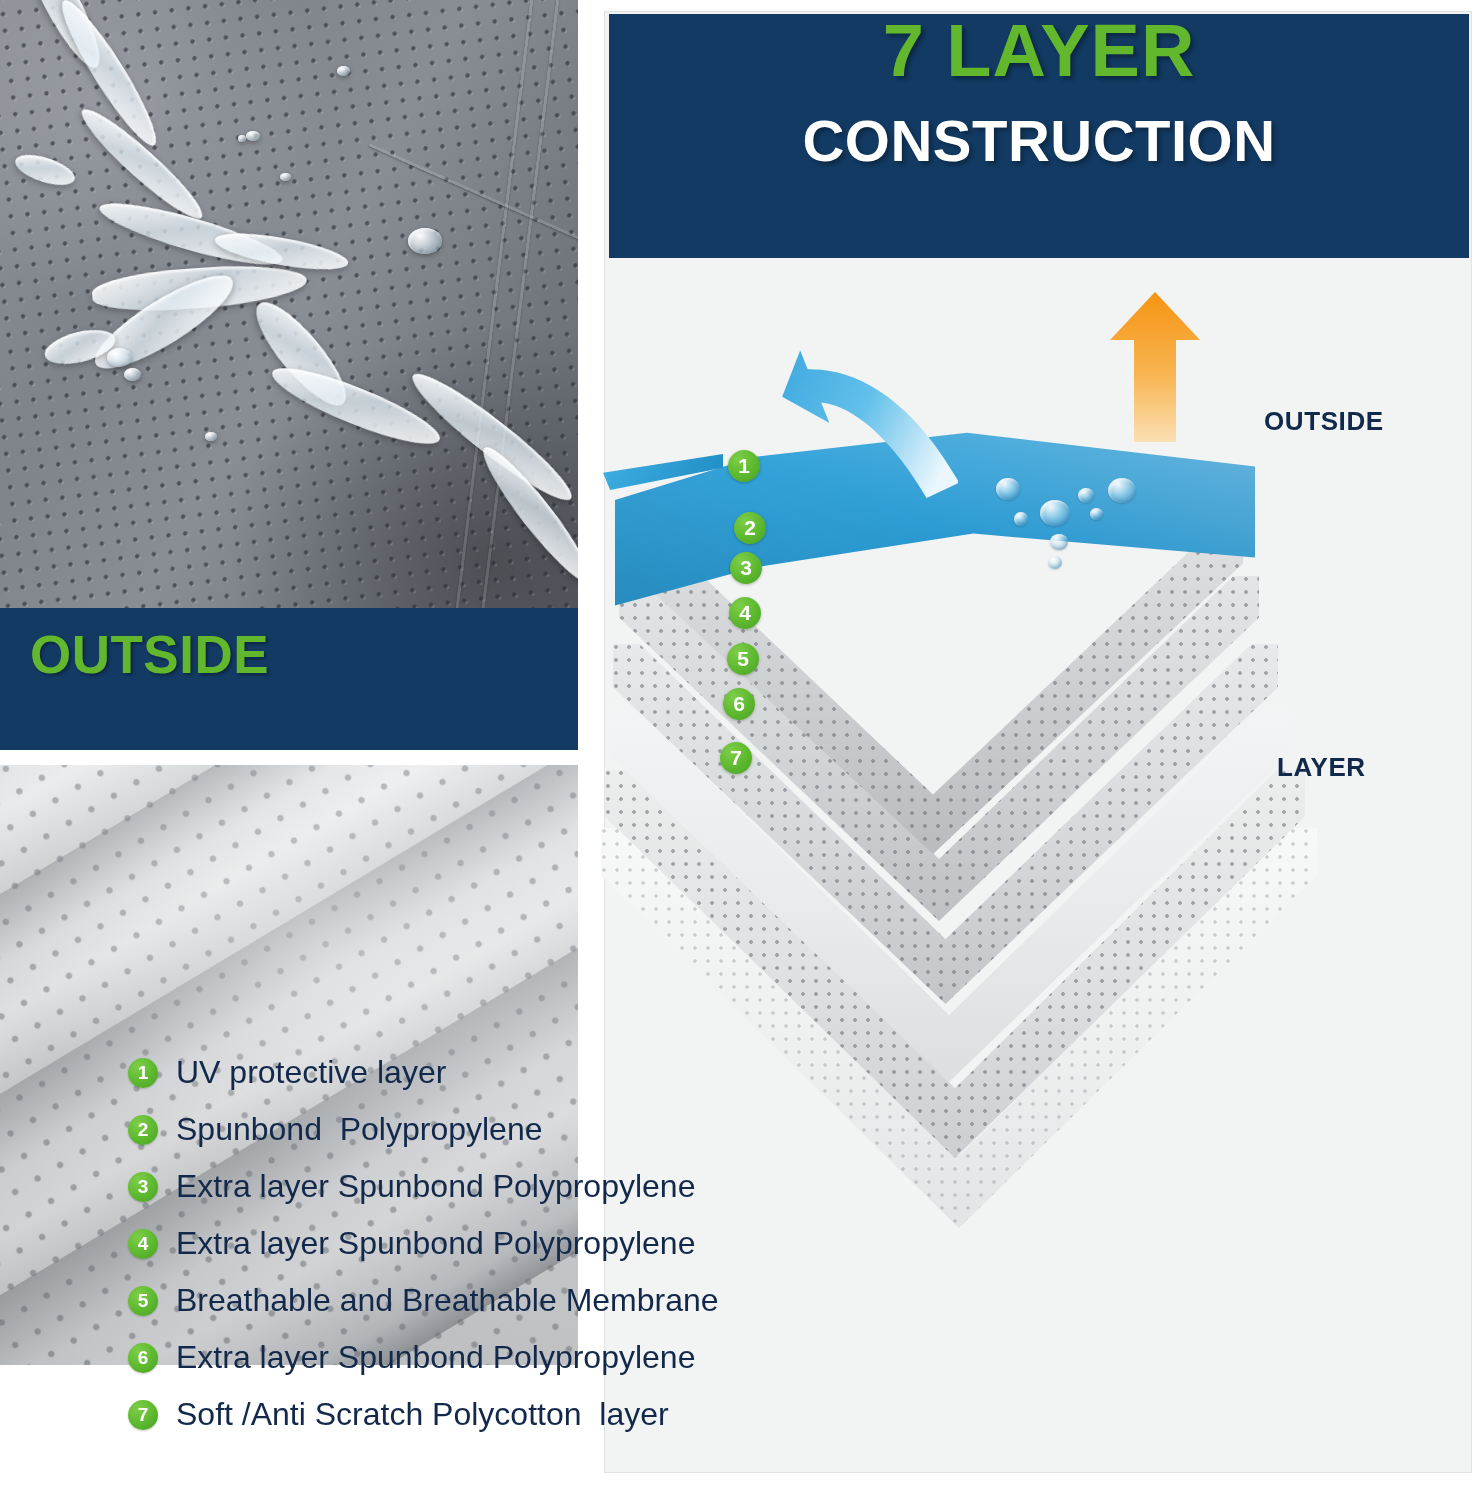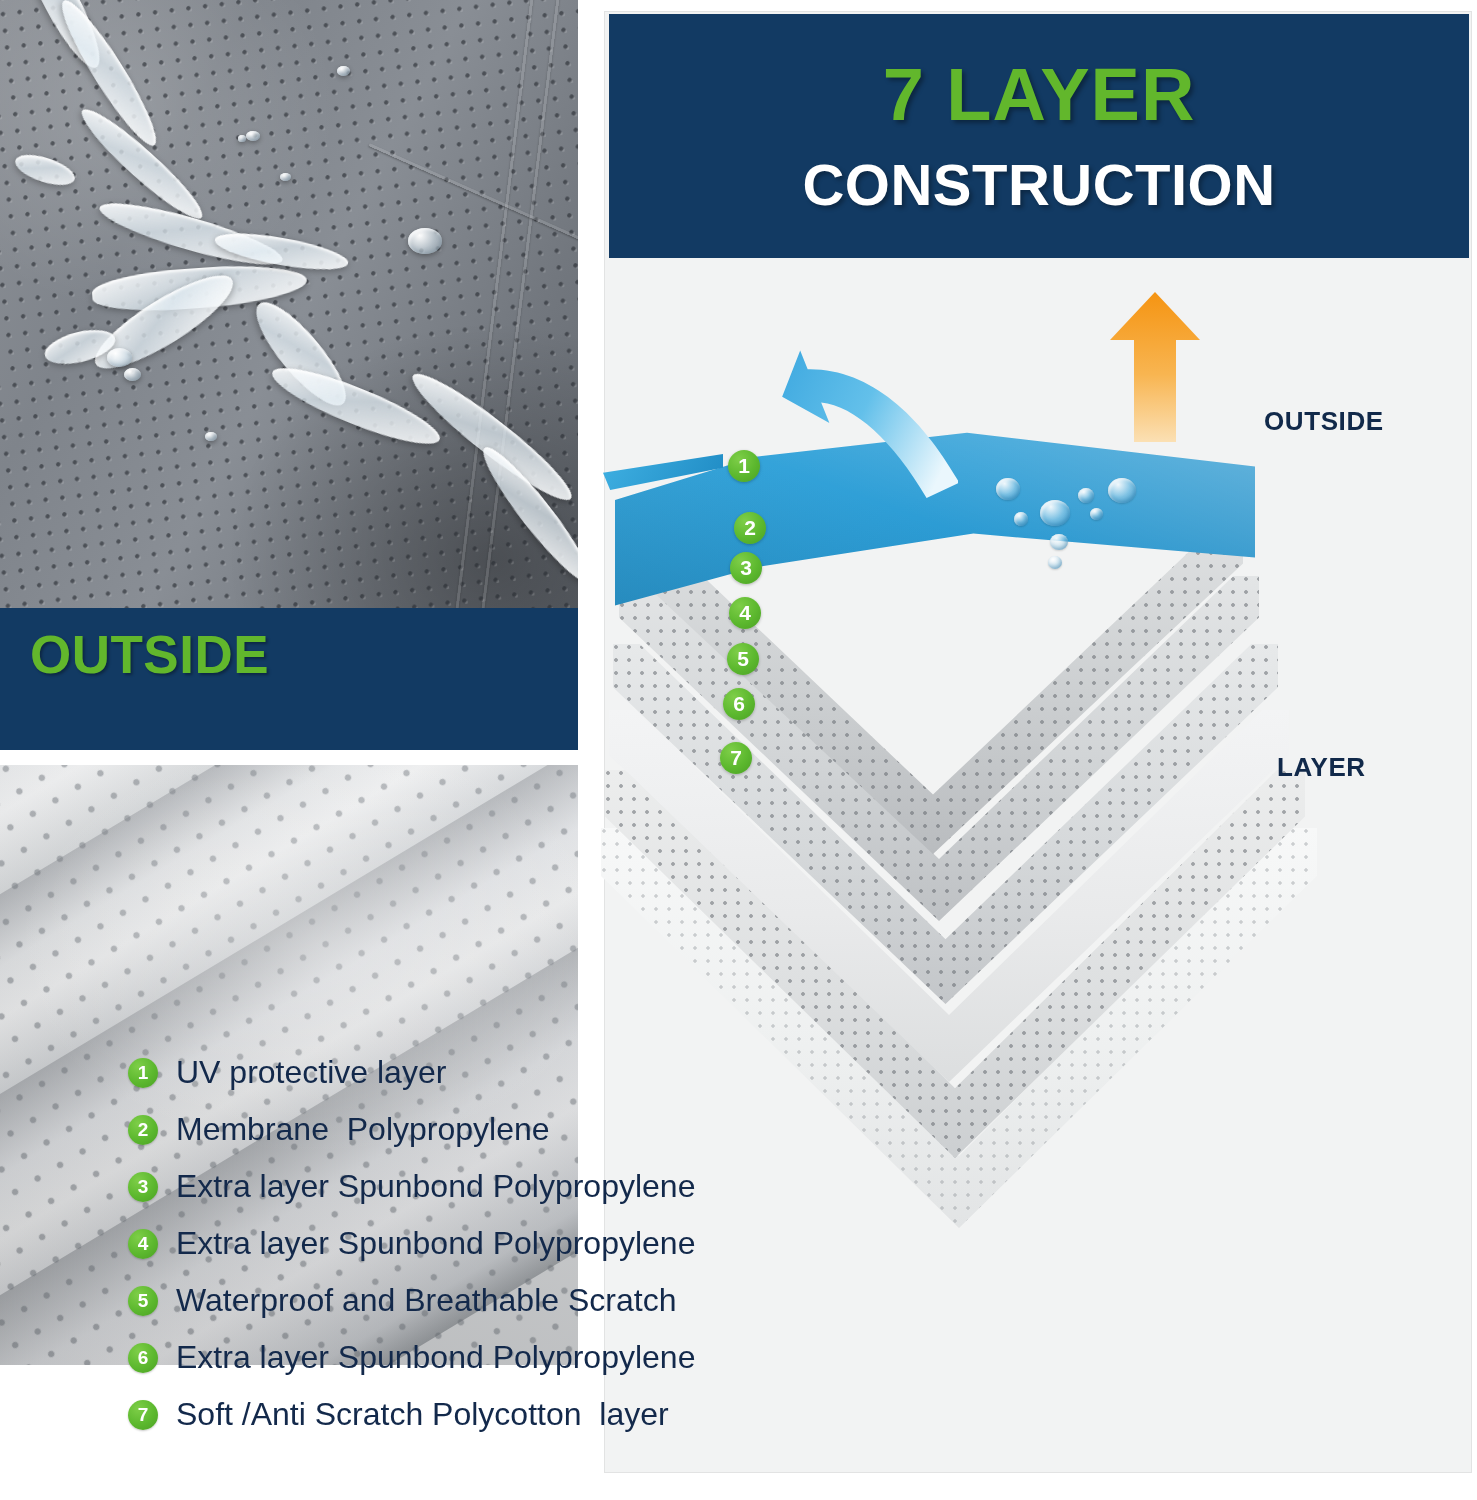--- a/index.html
+++ b/index.html
@@ -127,21 +127,21 @@
   .right-panel {
     position: absolute; left: 604px; top: 11px;
     width: 868px; height: 1462px;
     background: #f2f3f3;
     border: 1px solid #e2e3e3;
   }
   .panel-header {
     position: absolute; left: 4px; top: 2px; width: 860px; height: 244px;
     background: #123a63;
     display: flex; flex-direction: column;
-    align-items: center; justify-content: center;
+    align-items: center; 
   }
   .hdr-1 {
     font-size: 74px; font-weight: 700; color: #62b72c;
     letter-spacing: 1px; line-height: 1;
     text-shadow: 3px 3px 4px rgba(0,0,0,.34);
   }
   .hdr-2 {
     margin-top: 24px;
     font-size: 58px; font-weight: 700; color: #ffffff;
     letter-spacing: .5px; line-height: 1;
@@ -376,33 +376,33 @@
   <div class="badge" style="left:723px;  top:688px;">6</div>
   <div class="badge" style="left:720px;  top:742px;">7</div>
 
   <div class="legend">
     <div class="legend-row">
       <div class="legend-badge">1</div>
       <div class="legend-text">UV protective layer</div>
     </div>
     <div class="legend-row">
       <div class="legend-badge">2</div>
-      <div class="legend-text">Membrane  Polypropylene</div>
+      <div class="legend-text">Spunbond  Polypropylene</div>
     </div>
     <div class="legend-row">
       <div class="legend-badge">3</div>
       <div class="legend-text">Extra layer Spunbond Polypropylene</div>
     </div>
     <div class="legend-row">
       <div class="legend-badge">4</div>
       <div class="legend-text">Extra layer Spunbond Polypropylene</div>
     </div>
     <div class="legend-row">
       <div class="legend-badge">5</div>
-      <div class="legend-text">Waterproof and Breathable Scratch</div>
+      <div class="legend-text">Breathable and Breathable Membrane</div>
     </div>
     <div class="legend-row">
       <div class="legend-badge">6</div>
       <div class="legend-text">Extra layer Spunbond Polypropylene</div>
     </div>
     <div class="legend-row">
       <div class="legend-badge">7</div>
       <div class="legend-text">Soft /Anti Scratch Polycotton  layer</div>
     </div>
   </div>

